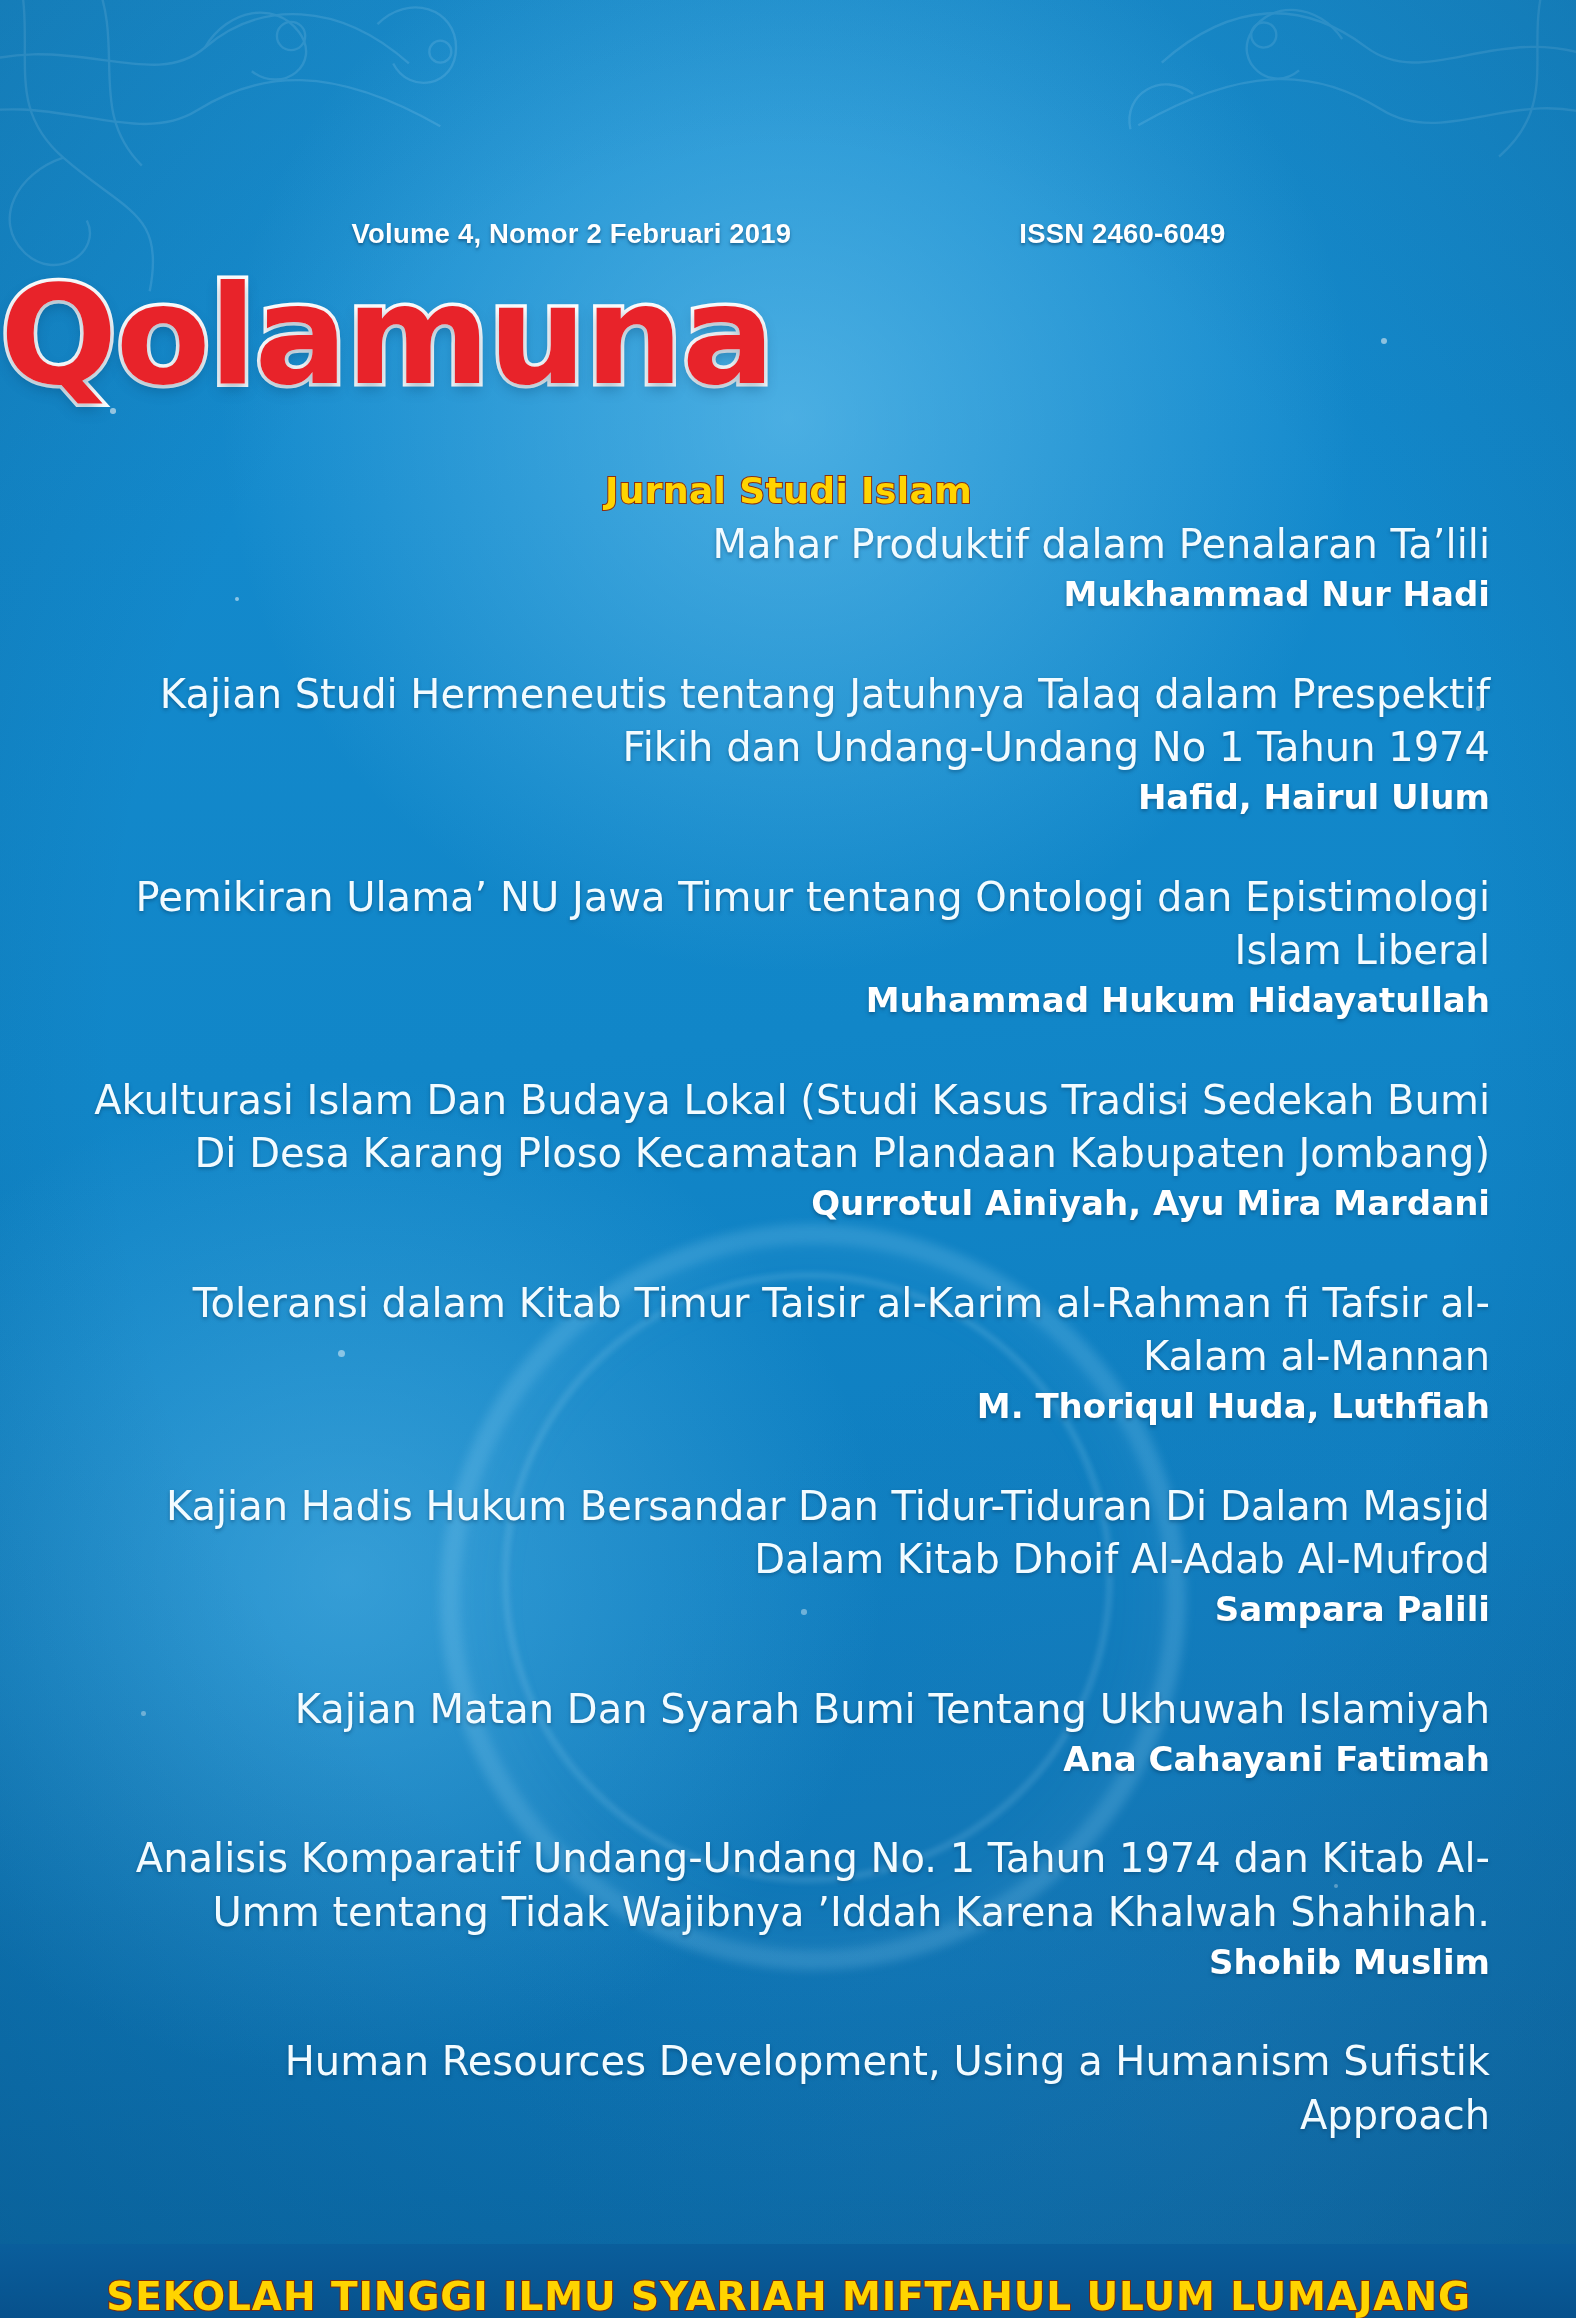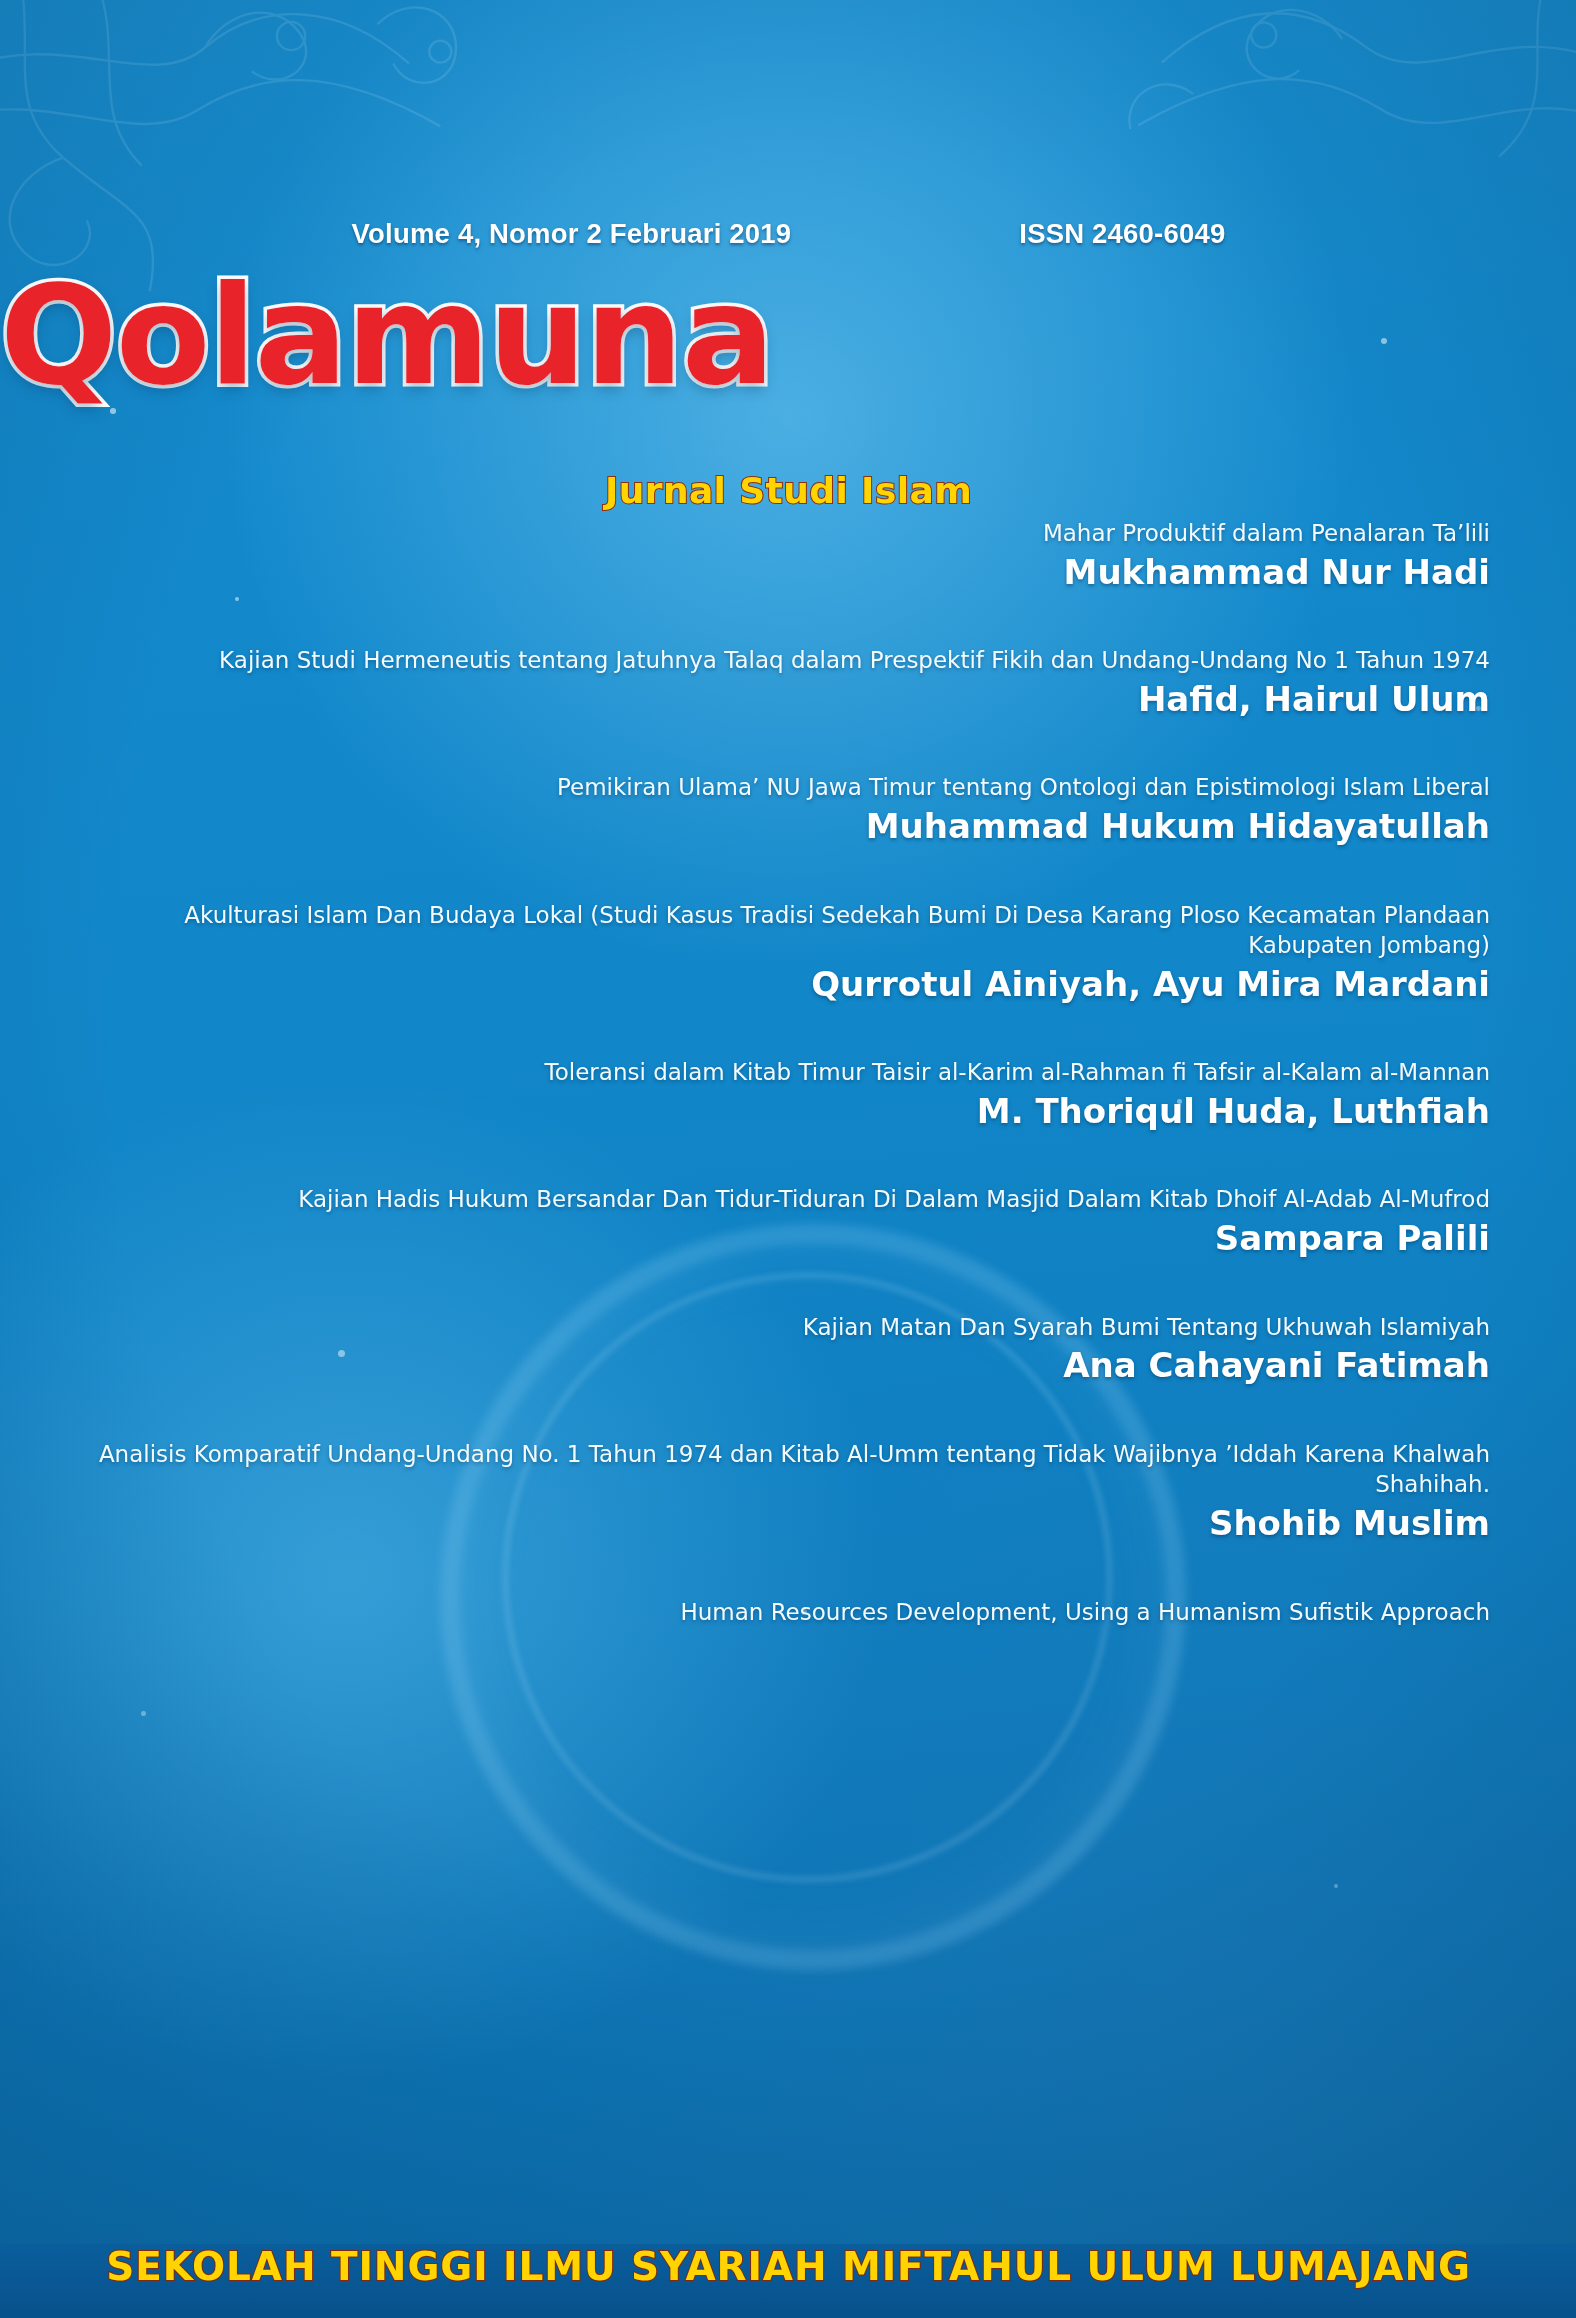--- a/index.html
+++ b/index.html
@@ -144,21 +144,21 @@
     width: 1404px;
   }
 
   .entry {
     text-align: right;
     color: #ffffff;
     margin-bottom: 49px;
   }
   .entry .etitle {
     font-family: "DejaVu Sans", sans-serif;
-    font-size: 23px;
+    font-size: 40px;
     line-height: 1.33;
     font-weight: 400;
     color: #f2fbff;
     text-shadow: 0 1.6px 3.9px rgba(0,55,95,0.45);
   }
   .entry .eauthor {
     font-family: "DejaVu Sans", sans-serif;
     font-size: 34px;
     line-height: 1.4;
     font-weight: bold;
@@ -167,21 +167,21 @@
   }
 
   .footer-band {
     position: absolute;
     left: 0;
     bottom: 0;
     width: 1577px;
     height: 75px;
     background: linear-gradient(180deg, #0a5e9c 0%, #07518c 100%);
     display: flex;
-    align-items: flex-start;
+    align-items: flex-end;
     justify-content: center;
   }
   .footer-text {
     font-family: "DejaVu Sans", sans-serif;
     font-weight: bold;
     font-size: 39px;
     color: #ffd400;
     letter-spacing: 0.9px;
     -webkit-text-stroke: 2px #7a2a10;
     paint-order: stroke fill;

